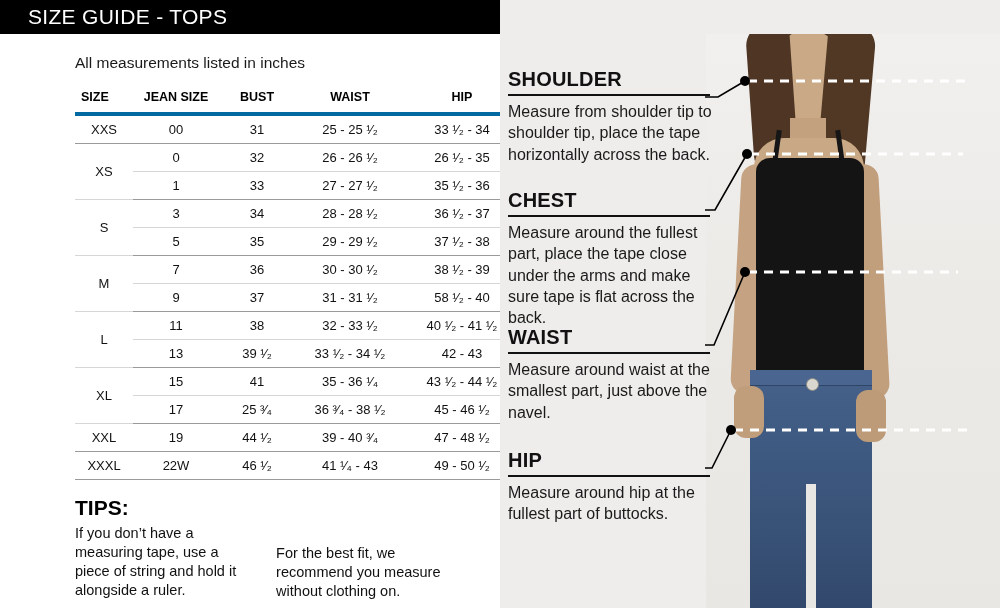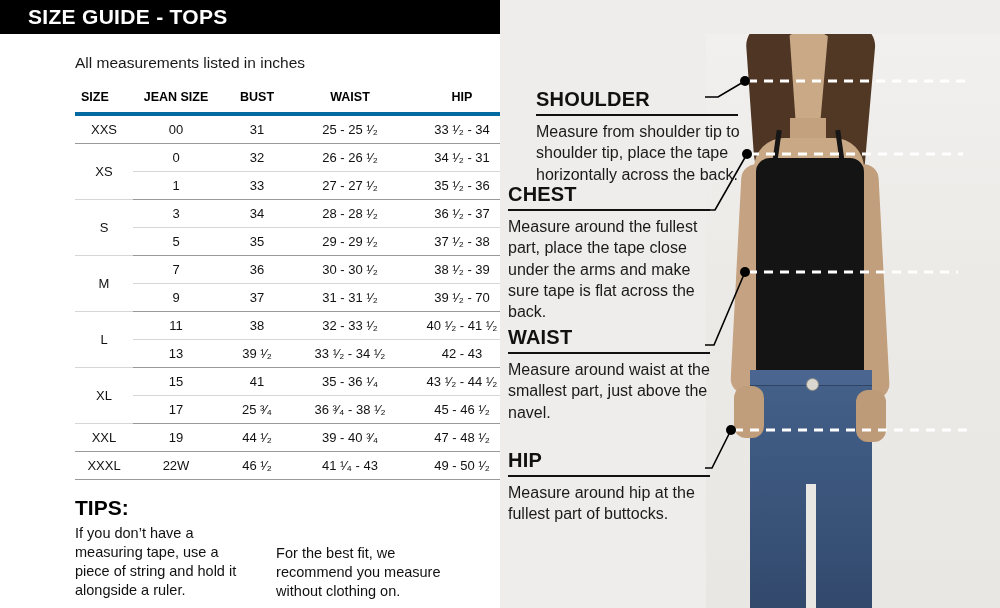--- a/index.html
+++ b/index.html
@@ -28,21 +28,21 @@
     background: #000000;
     color: #ffffff;
     height: 34px;
     display: flex;
     align-items: center;
     padding-left: 28px;
     letter-spacing: 0.3px;
   }
   .panel-header .htxt {
     font-size: 21px;
-    font-weight: bold;
+    font-weight: normal;
     text-align: right;
   }
   .left-body { padding: 16px 28px 0 28px; margin-left: 47px; }
   .subtitle {
     font-size: 15.5px;
     color: #1a1a1a;
     margin: 4px 0 14px 0;
   }
 
   table.size-table {
@@ -266,22 +266,22 @@
     height: 2px;
     background: #111;
     width: 202px;
     margin: 3px 0 5px 0;
   }
   .callout .c-text {
     font-size: 16px;
     line-height: 1.33;
     color: #1a1a1a;
   }
-  .co-shoulder { top: 54px; margin-left: 28px; }
-  .co-chest    { top: 149px; }
+  .co-shoulder { top: 34px; }
+  .co-chest    { top: 155px; }
   .co-waist    { top: 292px; }
   .co-hip      { top: 415px; }
 
   svg.leaders {
     position: absolute;
     left: 0; top: 34px;
     width: 500px; height: 574px;
     pointer-events: none;
   }
   .dot { fill: #000; }
@@ -317,21 +317,21 @@
               <td>00</td>
               <td>31</td>
               <td>25 - 25 ¹⁄₂</td>
               <td>33 ¹⁄₂ - 34</td>
             </tr>
             <tr>
               <td class="sizecell" rowspan="2">XS</td>
               <td>0</td>
               <td>32</td>
               <td>26 - 26 ¹⁄₂</td>
-              <td>34 ¹⁄₂ - 31</td>
+              <td>26 ¹⁄₂ - 35</td>
             </tr>
             <tr class="group-end">
               <td>1</td>
               <td>33</td>
               <td>27 - 27 ¹⁄₂</td>
               <td>35 ¹⁄₂ - 36</td>
             </tr>
             <tr>
               <td class="sizecell" rowspan="2">S</td>
               <td>3</td>
@@ -349,21 +349,21 @@
               <td class="sizecell" rowspan="2">M</td>
               <td>7</td>
               <td>36</td>
               <td>30 - 30 ¹⁄₂</td>
               <td>38 ¹⁄₂ - 39</td>
             </tr>
             <tr class="group-end">
               <td>9</td>
               <td>37</td>
               <td>31 - 31 ¹⁄₂</td>
-              <td>39 ¹⁄₂ - 70</td>
+              <td>58 ¹⁄₂ - 40</td>
             </tr>
             <tr>
               <td class="sizecell" rowspan="2">L</td>
               <td>11</td>
               <td>38</td>
               <td>32 - 33 ¹⁄₂</td>
               <td>40 ¹⁄₂ - 41 ¹⁄₂</td>
             </tr>
             <tr class="group-end">
               <td>13</td>

